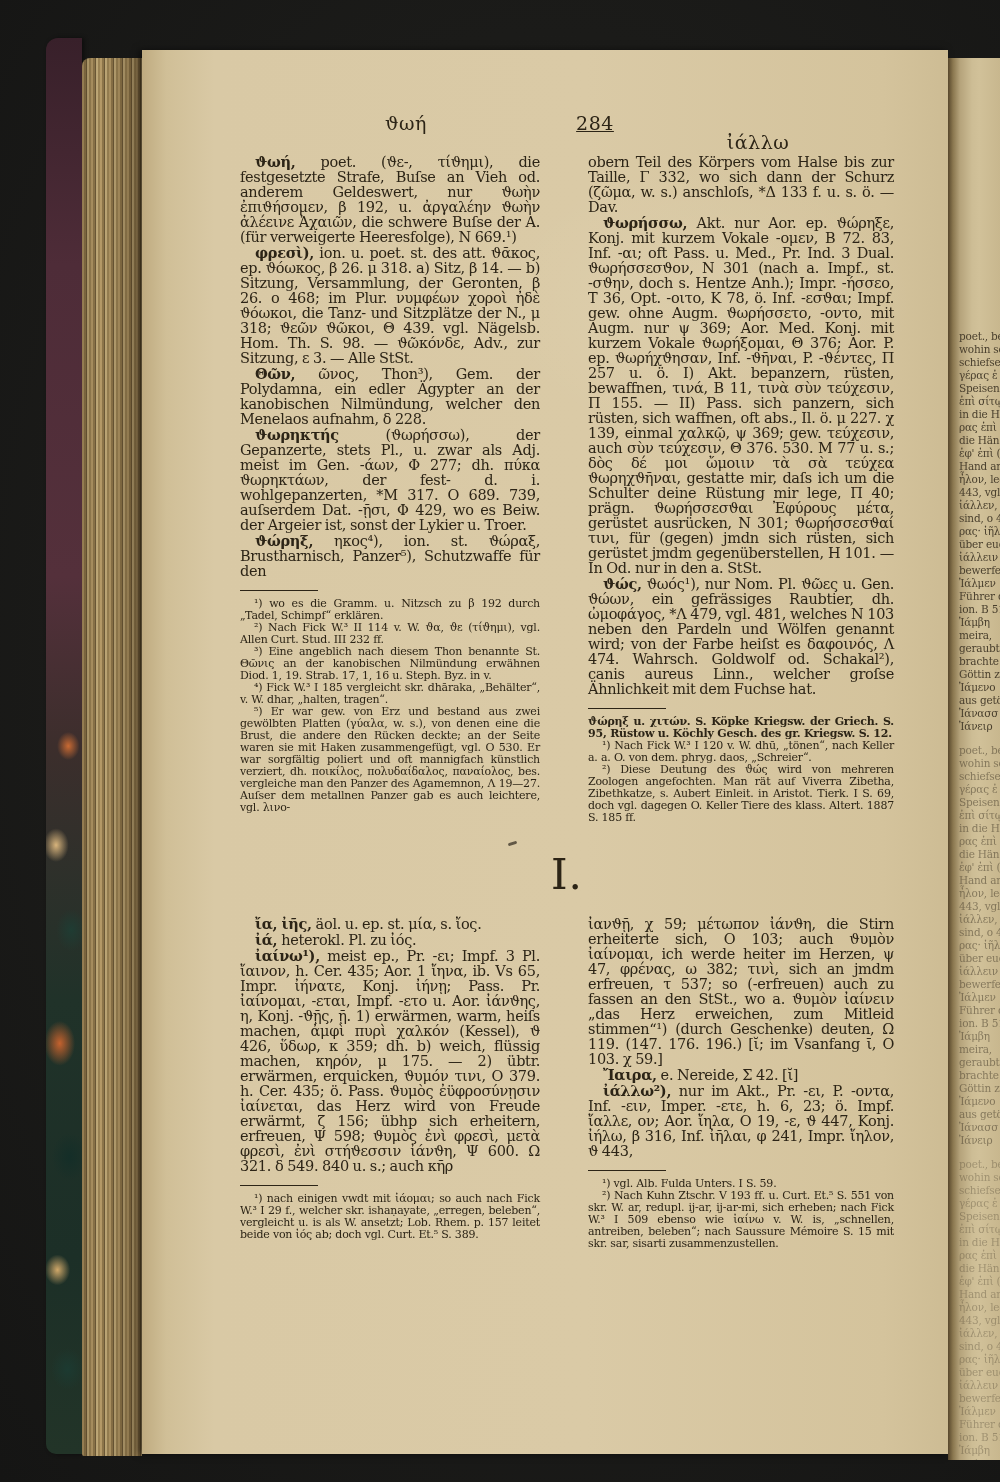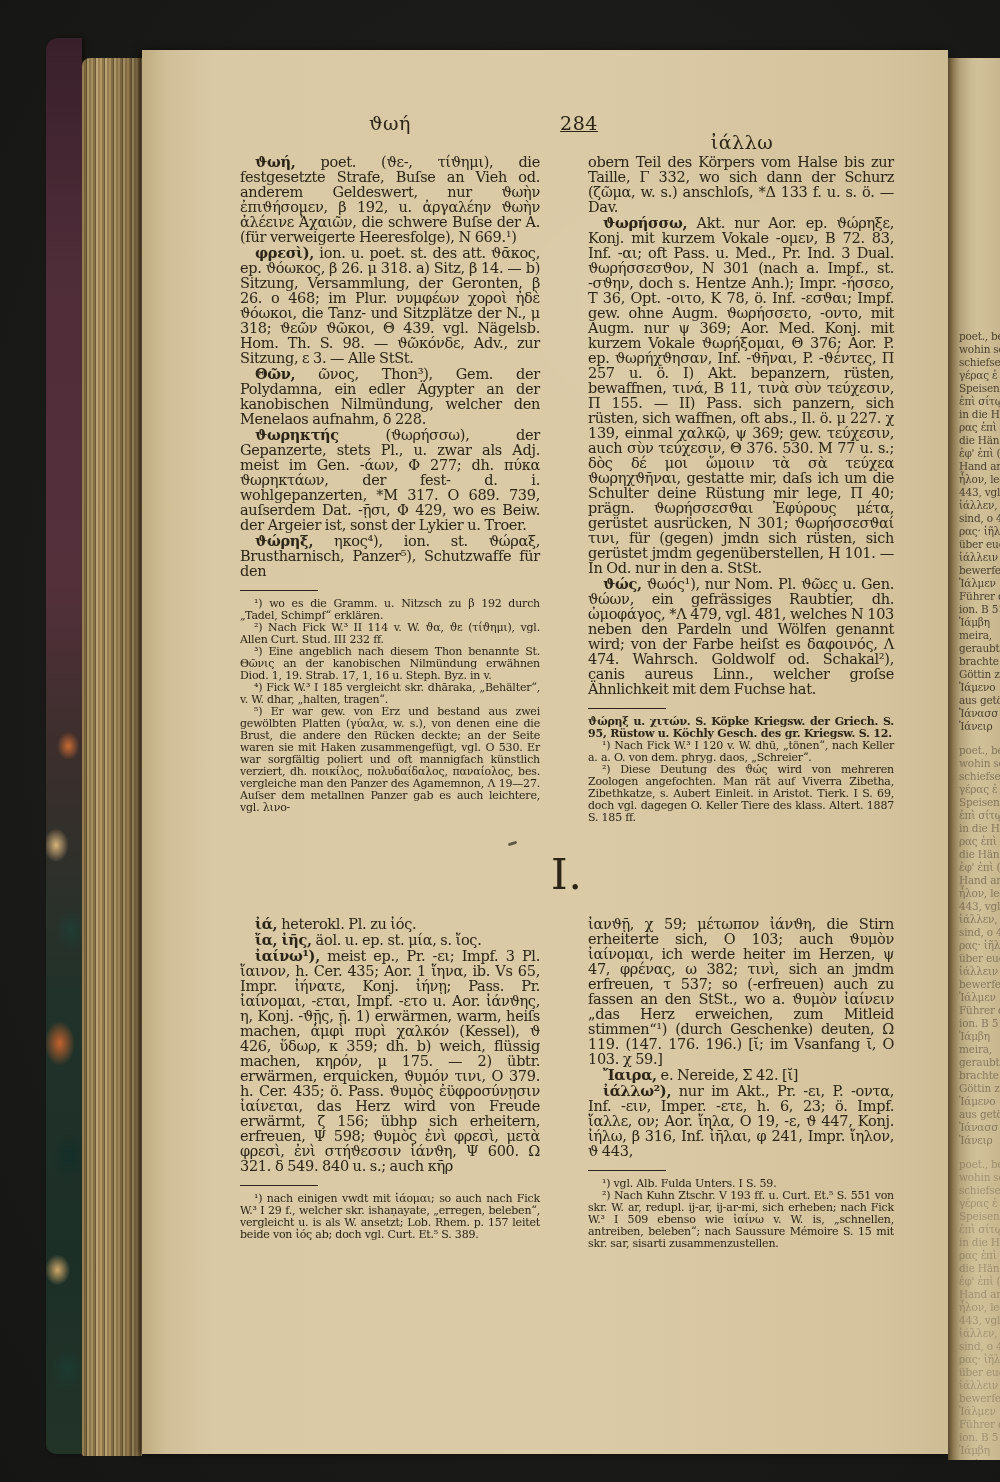--- a/index.html
+++ b/index.html
@@ -33,21 +33,21 @@
   }
   
   .page {
     position:absolute; left:142px; top:50px; width:806px; height:1404px;
     background:
       radial-gradient(300px 200px at 70% 18%, rgba(255,250,230,.10), rgba(255,250,230,0) 70%),
       linear-gradient(90deg, #bfab80 0%, #d0bf97 3%, #d9c9a5 9%, #dacaa6 55%, #d4c39c 92%, #cdbc94 100%);
     box-shadow: -3px 0 7px rgba(0,0,0,.5);
     color:#2c2416;
   }
-  .running-head { position:absolute; top:62px; left:0; width:100%; height:26px;padding-left:19px; }
+  .running-head { position:absolute; top:62px; left:16px; width:100%; height:26px;padding-left:19px; }
   .running-head .rh {
     position:absolute; transform:translateX(-50%);
     font-size:19px; letter-spacing:.5px; white-space:nowrap;
   }
   .rh-left   { left:248px; }
   .rh-center { left:437px; font-size:20px;text-decoration:underline; }
   .rh-right  { left:600px;margin-top:19px; }
 
   .text-area { position:absolute; left:98px; top:104px; width:654px; }
   .cols { display:flex; gap:48px; align-items:flex-start; }
@@ -133,22 +133,22 @@
         </div>
       </div>
 
       <div class="section-head">
         <span class="ink-mark"></span>
         <span class="glyph">I.</span>
       </div>
 
       <div class="cols">
         <div class="col left">
+          <p class="entry"><b class="hw">ἴα, ἰῆς,</b><span> äol. u. ep. st. μία, s. ἴος.</span></p>
           <p class="entry"><b class="hw">ἰά,</b><span> heterokl. Pl. zu ἰός.</span></p>
-          <p class="entry"><b class="hw">ἴα, ἰῆς,</b><span> äol. u. ep. st. μία, s. ἴος.</span></p>
           <p class="entry"><b class="hw">ἰαίνω¹),</b><span> meist ep., Pr. -ει; Impf. 3 Pl. ἴαινον, h. Cer. 435; Aor. 1 ἴηνα, ib. Vs 65, Impr. ἰήνατε, Konj. ἰήνῃ; Pass. Pr. ἰαίνομαι, -εται, Impf. -ετο u. Aor. ἰάνϑης, η, Konj. -ϑῇς, ῇ. 1) erwärmen, warm, heiſs machen, ἀμφὶ πυρὶ χαλκόν (Kessel), ϑ 426, ὕδωρ, κ 359; dh. b) weich, flüssig machen, κηρόν, μ 175. — 2) übtr. erwärmen, erquicken, ϑυμόν τινι, O 379. h. Cer. 435; ö. Pass. ϑυμὸς ἐϋφροσύνῃσιν ἰαίνεται, das Herz wird von Freude erwärmt, ζ 156; übhp sich erheitern, erfreuen, Ψ 598; ϑυμὸς ἐνὶ φρεσὶ, μετὰ φρεσὶ, ἐνὶ στήϑεσσιν ἰάνϑη, Ψ 600. Ω 321. δ 549. 840 u. s.; auch κῆρ</span></p>
           <div class="fnsep"></div>
           <p class="footnote">¹) nach einigen vwdt mit ἰάομαι; so auch nach Fick W.³ I 29 f., welcher skr. ishaṇayate, „erregen, beleben“, vergleicht u. is als W. ansetzt; Lob. Rhem. p. 157 leitet beide von ἰός ab; doch vgl. Curt. Et.⁵ S. 389.</p>
         </div>
         <div class="col right">
           <p class="entry cont"><b class="hw"></b><span>ἰανϑῇ, χ 59; μέτωπον ἰάνϑη, die Stirn erheiterte sich, O 103; auch ϑυμὸν ἰαίνομαι, ich werde heiter im Herzen, ψ 47, φρένας, ω 382; τινὶ, sich an jmdm erfreuen, τ 537; so (-erfreuen) auch zu fassen an den StSt., wo a. ϑυμὸν ἰαίνειν „das Herz erweichen, zum Mitleid stimmen“¹) (durch Geschenke) deuten, Ω 119. (147. 176. 196.) [ῐ; im Vsanfang ῑ, O 103. χ 59.]</span></p>
           <p class="entry"><b class="hw">Ἴαιρα,</b><span> e. Nereide, Σ 42. [ῐ]</span></p>
           <p class="entry"><b class="hw">ἰάλλω²),</b><span> nur im Akt., Pr. -ει, P. -οντα, Inf. -ειν, Imper. -ετε, h. 6, 23; ö. Impf. ἴαλλε, ον; Aor. ἴηλα, O 19, -ε, ϑ 447, Konj. ἰήλω, β 316, Inf. ἰῆλαι, φ 241, Impr. ἴηλον, ϑ 443,</span></p>
           <div class="fnsep"></div>
           <p class="footnote">¹) vgl. Alb. Fulda Unters. I S. 59.</p>

